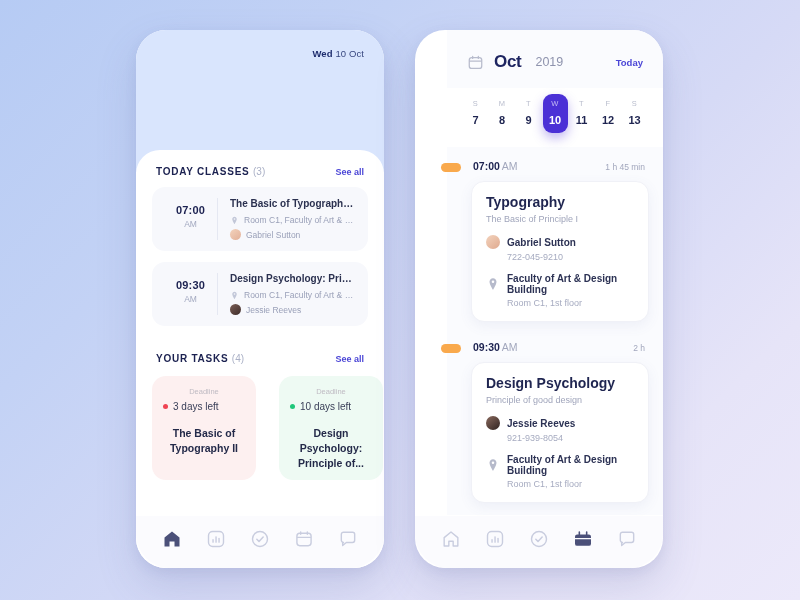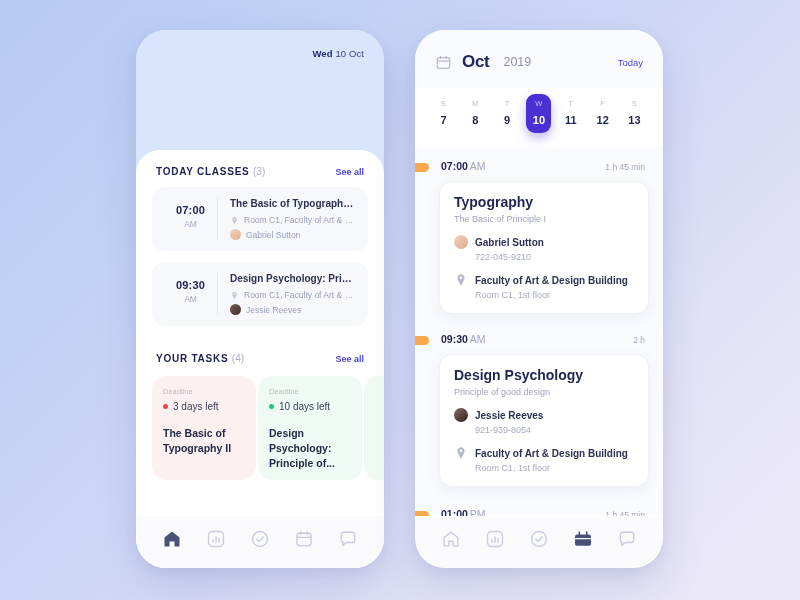--- a/index.html
+++ b/index.html
@@ -11,21 +11,21 @@
   }
 
   
   .phone {
     position: absolute;
     border-radius: 30px;
     overflow: hidden;
     box-shadow: 0 18px 40px rgba(90,100,160,.18), 0 4px 12px rgba(90,100,160,.10);
   }
   #phone-left  { left:136px; top:30px;  width:248px; height:538px; background:#fff; }
-  #phone-right { left:415px; top:30px;  width:248px; height:538px; background:#fff; }
+  #phone-right { left:415px; top:30px;  width:248px; height:538px; background:#fff;padding-left:32px; }
 
   
   .l-header {
     background:#d9e5fd;
     padding:18px 20px 26px 20px;
     height:142px;
     position:relative;
   }
   .l-date {
     text-align:right;
@@ -108,21 +108,21 @@
     font-size:8.5px; color:#9aa0b8; white-space:nowrap; overflow:hidden; text-overflow:ellipsis;
   }
   .pin-ico { width:9px; height:9px; flex:0 0 9px; }
   .mini-av {
     width:11px; height:11px; border-radius:50%; flex:0 0 11px;
     background:linear-gradient(140deg,#f3d3bd,#e2b098); position:relative; overflow:hidden;
   }
   .mini-av.f2 { background:linear-gradient(140deg,#7b5e55,#3d2c2a); }
 
   .tasks-row {
-    display:flex; gap:2px; padding:0 0 0 16px; margin-top:2px;
+    display:flex; gap:23px; padding:0 0 0 16px; margin-top:2px;text-align:center;
   }
   .task-card {
     flex:0 0 104px; height:104px; border-radius:14px; padding:11px 11px 0 11px;
     overflow:hidden;
   }
   .task-card.pink  { background:#fdf0f0; }
   .task-card.green { background:#eefaf3; }
   .task-card.cut   { flex:0 0 104px; }
   .tc-dl { font-size:7.5px; color:#c0bcc4; margin-bottom:5px; }
   .tc-left { display:flex; align-items:center; gap:5px; }
@@ -143,21 +143,21 @@
   .nav-ico { width:20px; height:20px; cursor:pointer; }
 
   
   .r-header {
     background:#fafbfe; padding:22px 20px 16px 20px;
     display:flex; align-items:center; gap:10px;
   }
   .cal-ico { width:17px; height:17px; flex:0 0 17px; }
   .r-month { font-size:17px; font-weight:700; color:#1e2561; letter-spacing:-.3px; }
   .r-year  { font-size:12.5px; font-weight:400; color:#8e93ad; margin-left:4px; }
-  .today-link { margin-left:auto; font-size:9.5px; font-weight:400; color:#4b46d6; cursor:pointer; }
+  .today-link { margin-left:auto; font-size:9.5px; font-weight:700; color:#4b46d6; cursor:pointer; }
 
   .week-strip {
     background:#fff; display:flex; justify-content:space-between;
     padding:6px 16px 14px 16px;
   }
   .day {
     width:25px; text-align:center; padding:5px 0 7px 0; border-radius:9px; cursor:pointer;
   }
   .day .dw { font-size:7.5px; color:#b9bdcd; margin-bottom:6px; letter-spacing:.3px; }
   .day .dn { font-size:11px; font-weight:700; color:#1e2450; }

